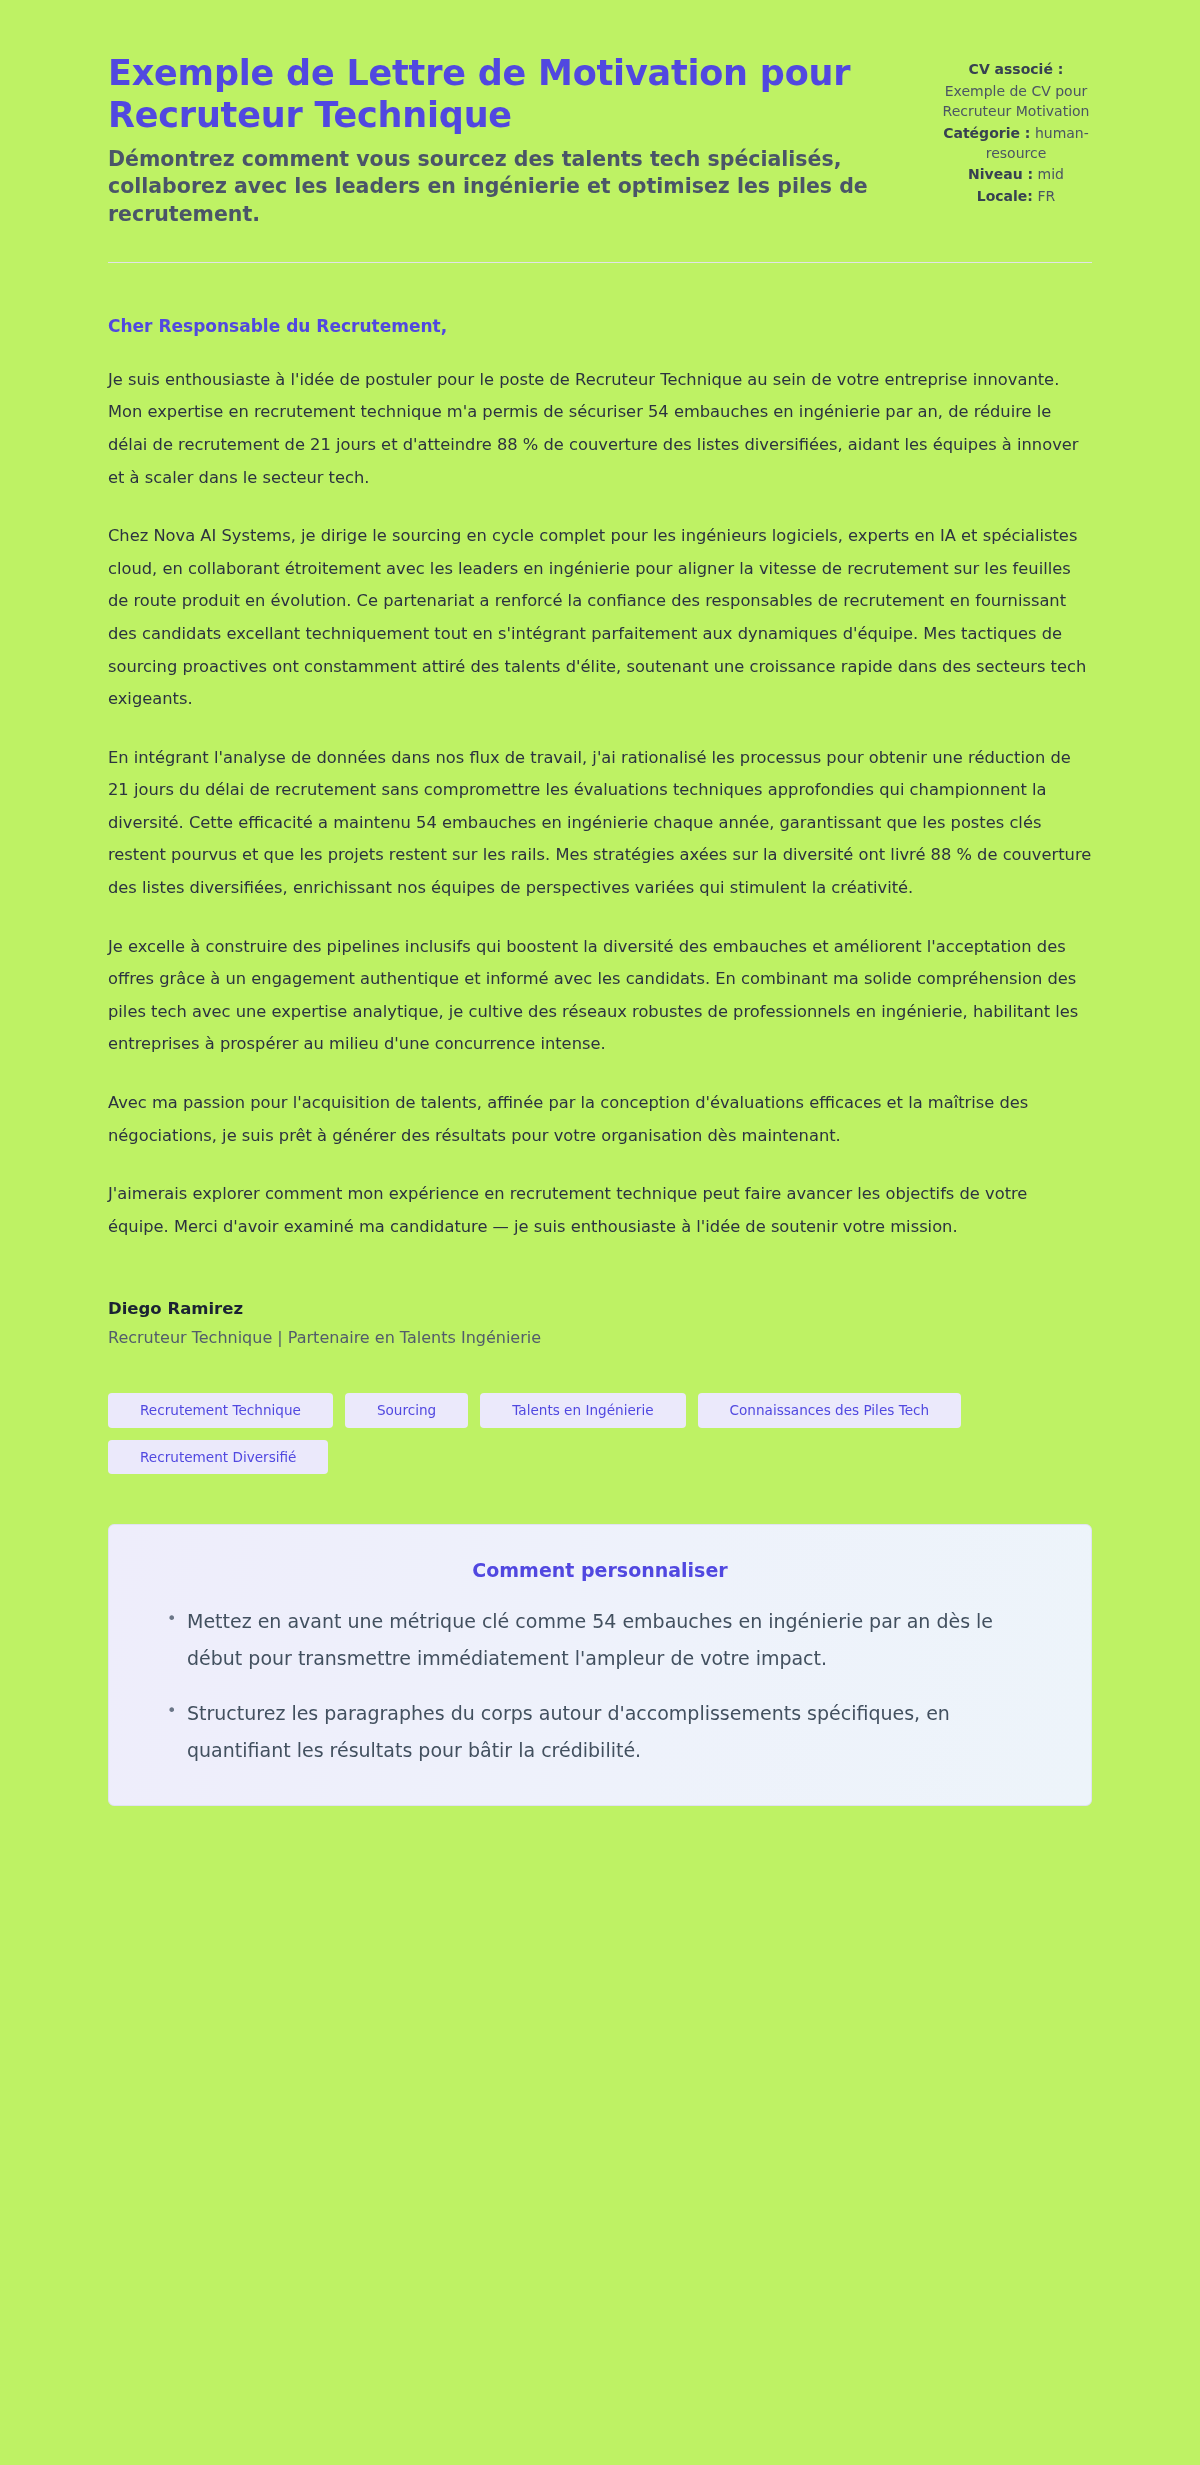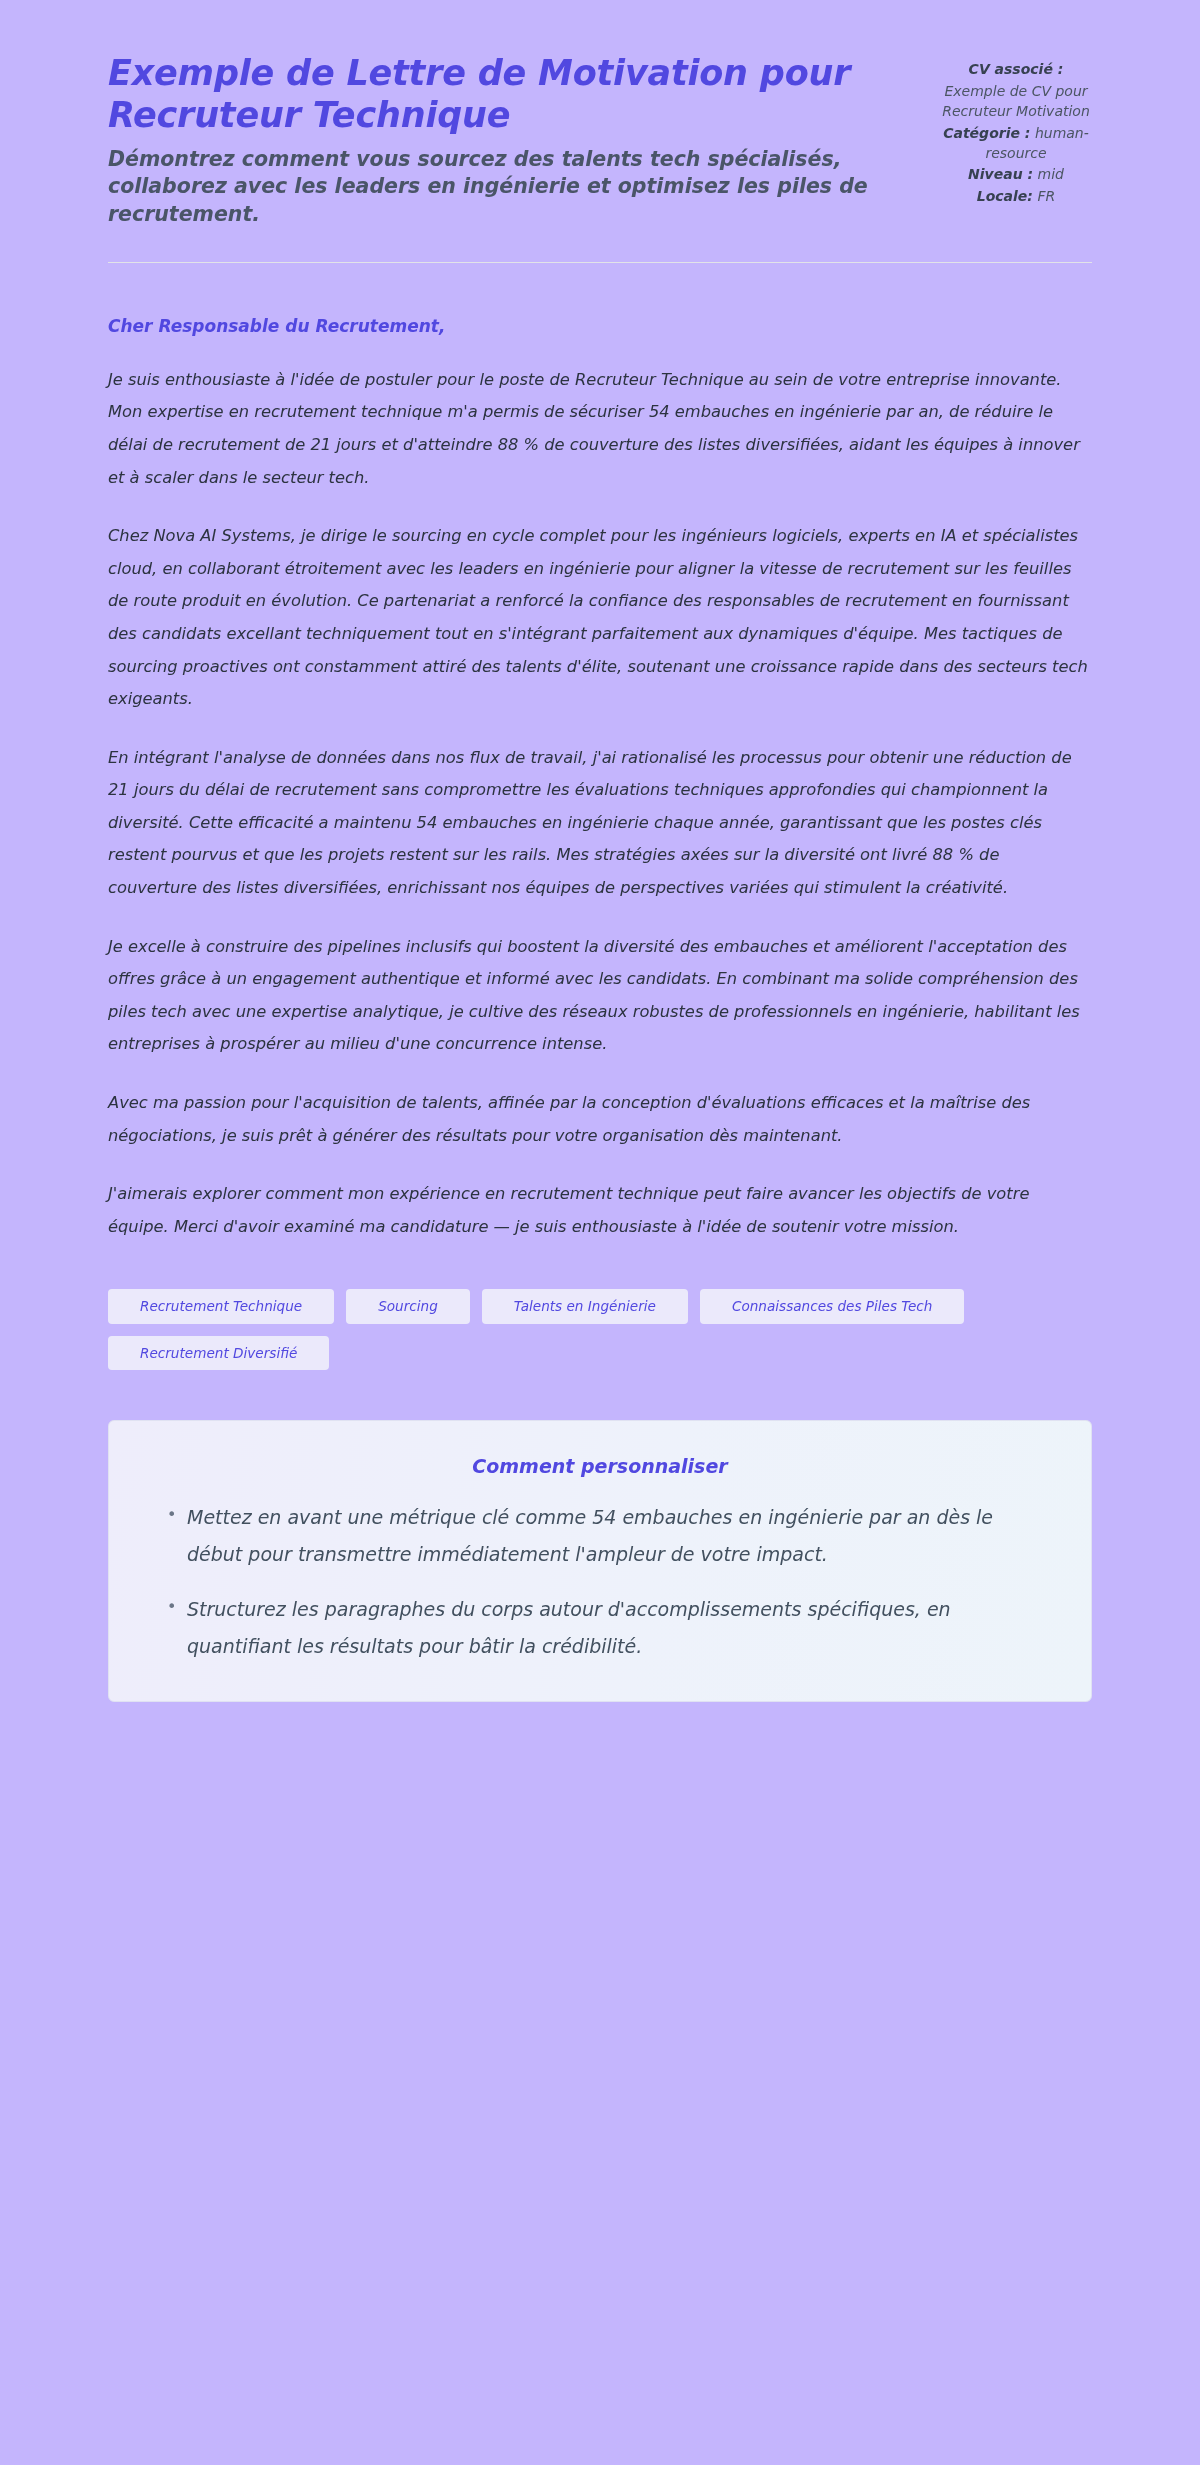--- a/index.html
+++ b/index.html
@@ -11,22 +11,21 @@
   body {
     width: 1200px;
     font-family: "DejaVu Sans", "Liberation Sans", sans-serif;
     color: #1f2937;
     -webkit-font-smoothing: antialiased;
   }
   .page {
     width: 1200px;
     min-height: 2465px;
     padding: 52px 108px 40px 108px;
-    background: #c4b5fd;
-    font-style: italic;
+    background: #bef264;
   }
 
   
   .header {
     display: flex;
     align-items: flex-start;
     justify-content: space-between;
     gap: 30px;
   }
   .header-left { flex: 1 1 auto; max-width: 760px; }
@@ -190,20 +189,24 @@
     <p class="salutation">Cher Responsable du Recrutement,</p>
 
     <p class="para">Je suis enthousiaste à l'idée de postuler pour le poste de Recruteur Technique au sein de votre entreprise innovante. Mon expertise en recrutement technique m'a permis de sécuriser 54 embauches en ingénierie par an, de réduire le délai de recrutement de 21 jours et d'atteindre 88 % de couverture des listes diversifiées, aidant les équipes à innover et à scaler dans le secteur tech.</p>
     <p class="para">Chez Nova AI Systems, je dirige le sourcing en cycle complet pour les ingénieurs logiciels, experts en IA et spécialistes cloud, en collaborant étroitement avec les leaders en ingénierie pour aligner la vitesse de recrutement sur les feuilles de route produit en évolution. Ce partenariat a renforcé la confiance des responsables de recrutement en fournissant des candidats excellant techniquement tout en s'intégrant parfaitement aux dynamiques d'équipe. Mes tactiques de sourcing proactives ont constamment attiré des talents d'élite, soutenant une croissance rapide dans des secteurs tech exigeants.</p>
     <p class="para">En intégrant l'analyse de données dans nos flux de travail, j'ai rationalisé les processus pour obtenir une réduction de 21 jours du délai de recrutement sans compromettre les évaluations techniques approfondies qui championnent la diversité. Cette efficacité a maintenu 54 embauches en ingénierie chaque année, garantissant que les postes clés restent pourvus et que les projets restent sur les rails. Mes stratégies axées sur la diversité ont livré 88 % de couverture des listes diversifiées, enrichissant nos équipes de perspectives variées qui stimulent la créativité.</p>
     <p class="para">Je excelle à construire des pipelines inclusifs qui boostent la diversité des embauches et améliorent l'acceptation des offres grâce à un engagement authentique et informé avec les candidats. En combinant ma solide compréhension des piles tech avec une expertise analytique, je cultive des réseaux robustes de professionnels en ingénierie, habilitant les entreprises à prospérer au milieu d'une concurrence intense.</p>
     <p class="para">Avec ma passion pour l'acquisition de talents, affinée par la conception d'évaluations efficaces et la maîtrise des négociations, je suis prêt à générer des résultats pour votre organisation dès maintenant.</p>
     <p class="para">J'aimerais explorer comment mon expérience en recrutement technique peut faire avancer les objectifs de votre équipe. Merci d'avoir examiné ma candidature — je suis enthousiaste à l'idée de soutenir votre mission.</p>
   </section>
 
+  <section class="signature">
+    <p class="sig-name">Diego Ramirez</p>
+    <p class="sig-role">Recruteur Technique | Partenaire en Talents Ingénierie</p>
+  </section>
 
   <section class="tags">
     <span class="tag">Recrutement Technique</span>
     <span class="tag">Sourcing</span>
     <span class="tag">Talents en Ingénierie</span>
     <span class="tag">Connaissances des Piles Tech</span>
     <span class="tag">Recrutement Diversifié</span>
   </section>
 
   <section class="tips">

